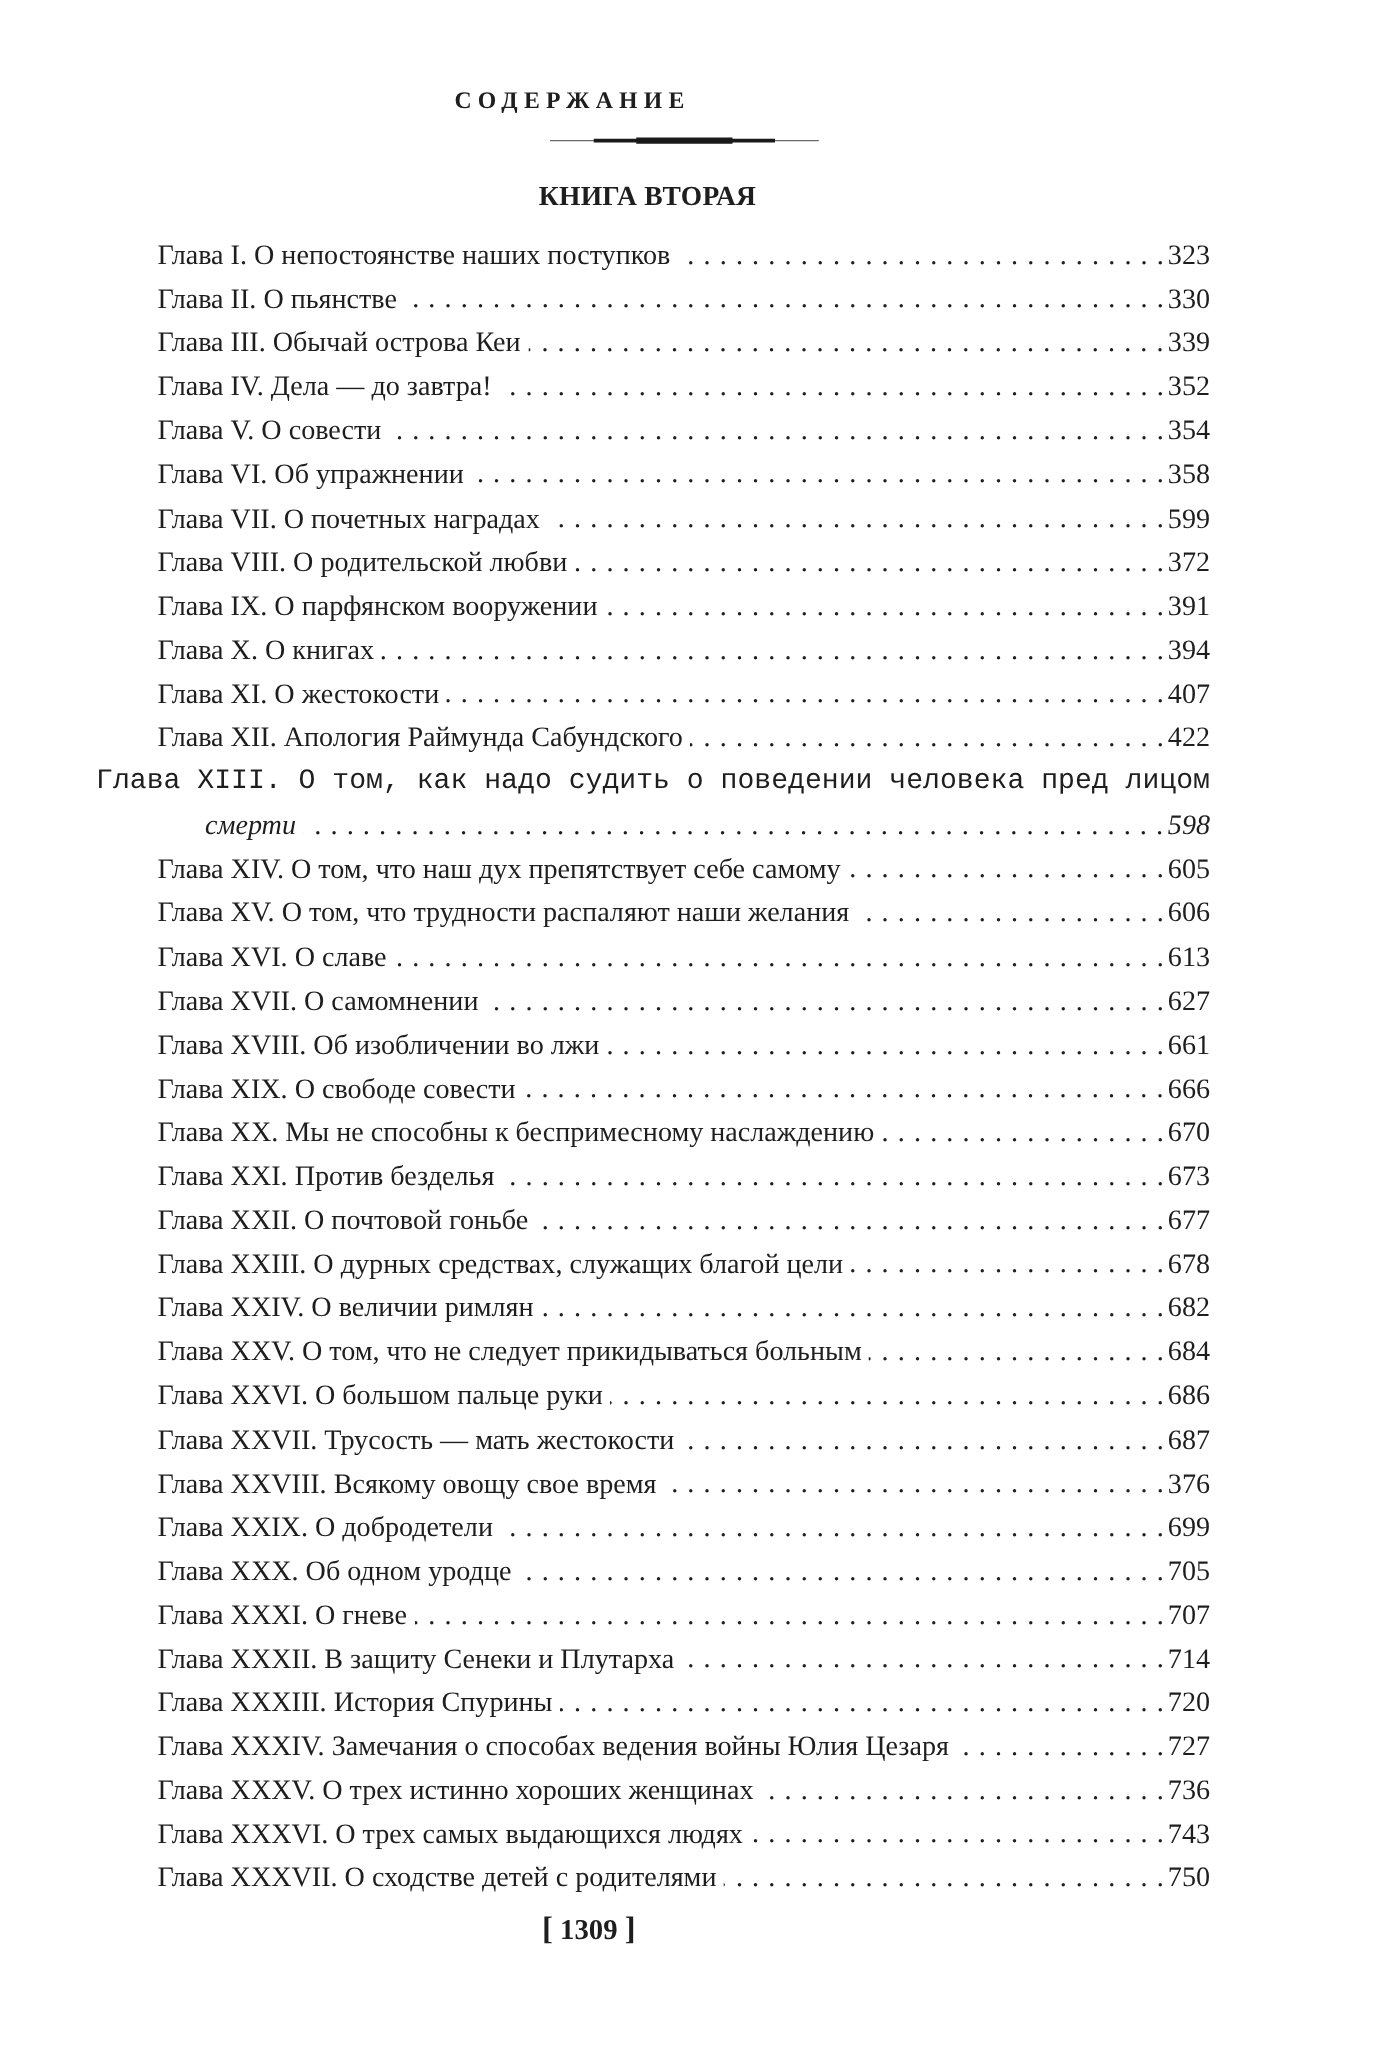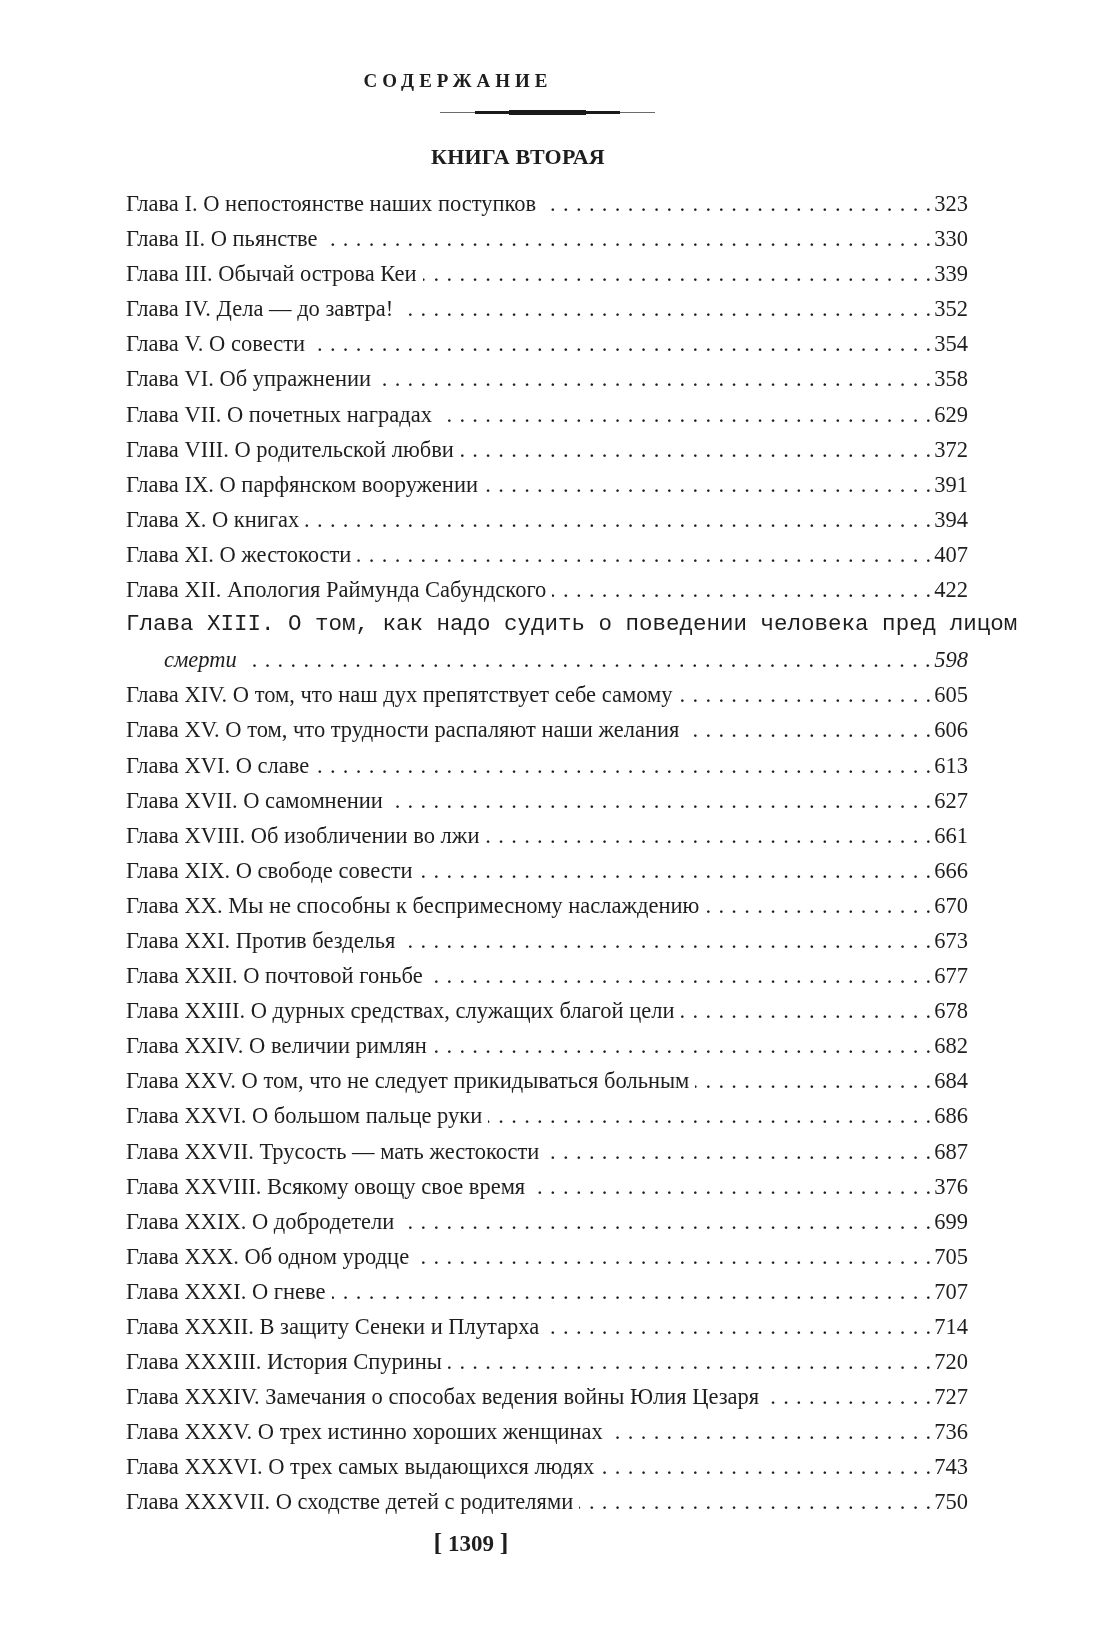--- a/index.html
+++ b/index.html
@@ -26,21 +26,21 @@
     position: absolute; left: 69px; right: 69px; top: 1px; height: 5px; background: #1a1a1a;
   }
   .section-title {
     position: absolute; top: 144px; left: 0; width: 1036px; text-align: center;
     font-size: 22px; font-weight: bold; letter-spacing: 0.2px;
   }
   .toc {
     position: absolute; top: 186px; left: 126px; width: 842px;
     font-size: 22.5px; line-height: 35.1px;
   }
-  .entry { display: flex; align-items: baseline; white-space: nowrap; }
+  .entry { display: flex; align-items: baseline; white-space: nowrap; justify-content: flex-end; }
   .entry .title { flex: 0 0 auto; }
   .entry .leader {
     flex: 1 1 auto; overflow: hidden; margin: 0 3px 0 6px;
     letter-spacing: 5.6px; text-align: right; direction: rtl;
   }
   .entry .leader::before {
     content: ". . . . . . . . . . . . . . . . . . . . . . . . . . . . . . . . . . . . . . . . . . . . . . . . . . . . . . . . . . . . . . . . . . . . . . . . . . . . . . . . . . . . . . . . . . . . . . . . . . . . . . . . . . . . . . . . . . . . . . . .";
     letter-spacing: 0px; word-spacing: 1.7px;
   }
   .entry .pagenum { flex: 0 0 auto; }
@@ -91,21 +91,21 @@
         <span class="pagenum">354</span>
       </div>
       <div class="entry">
         <span class="title">Глава VI. Об упражнении</span>
         <span class="leader"></span>
         <span class="pagenum">358</span>
       </div>
       <div class="entry">
         <span class="title">Глава VII. О почетных наградах</span>
         <span class="leader"></span>
-        <span class="pagenum">629</span>
+        <span class="pagenum">599</span>
       </div>
       <div class="entry">
         <span class="title">Глава VIII. О родительской любви</span>
         <span class="leader"></span>
         <span class="pagenum">372</span>
       </div>
       <div class="entry">
         <span class="title">Глава IX. О парфянском вооружении</span>
         <span class="leader"></span>
         <span class="pagenum">391</span>

